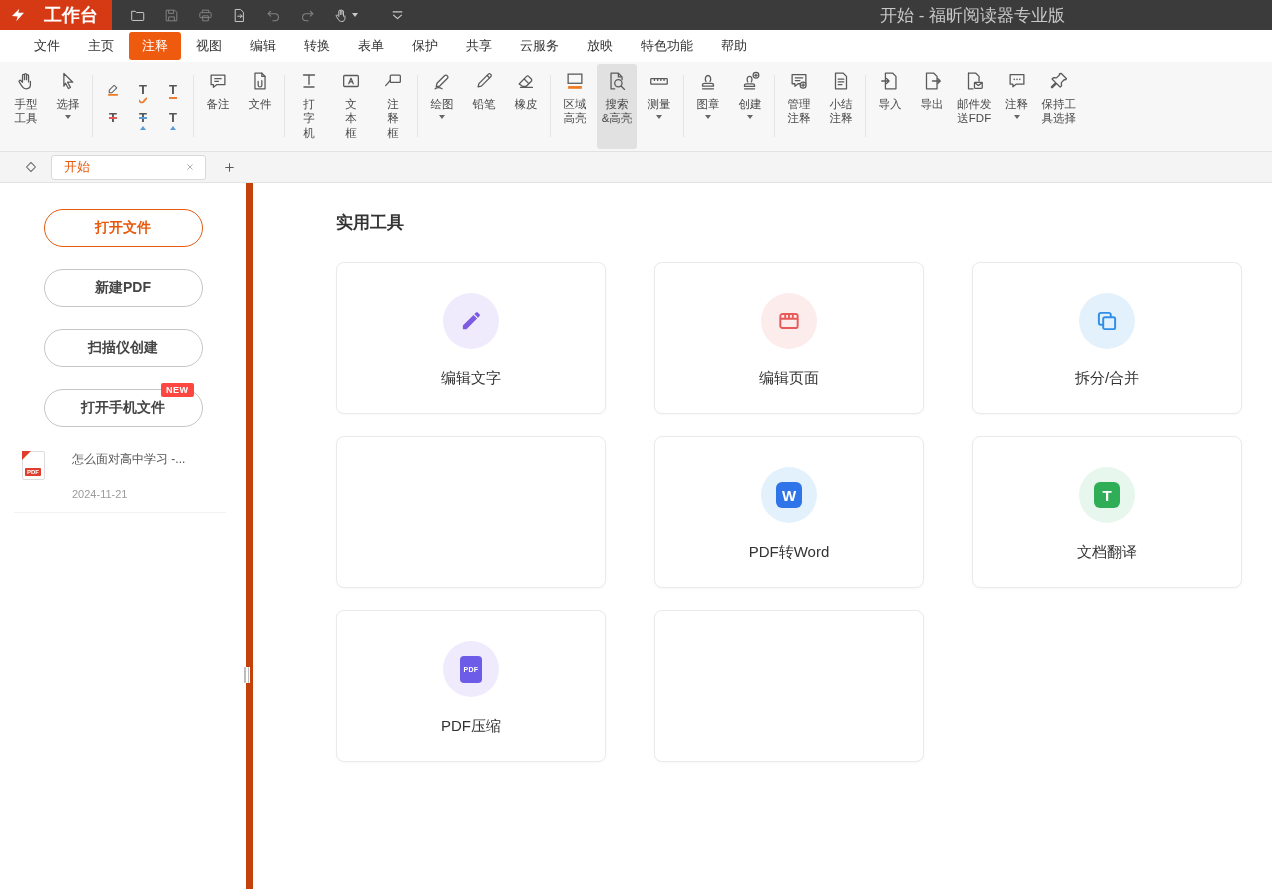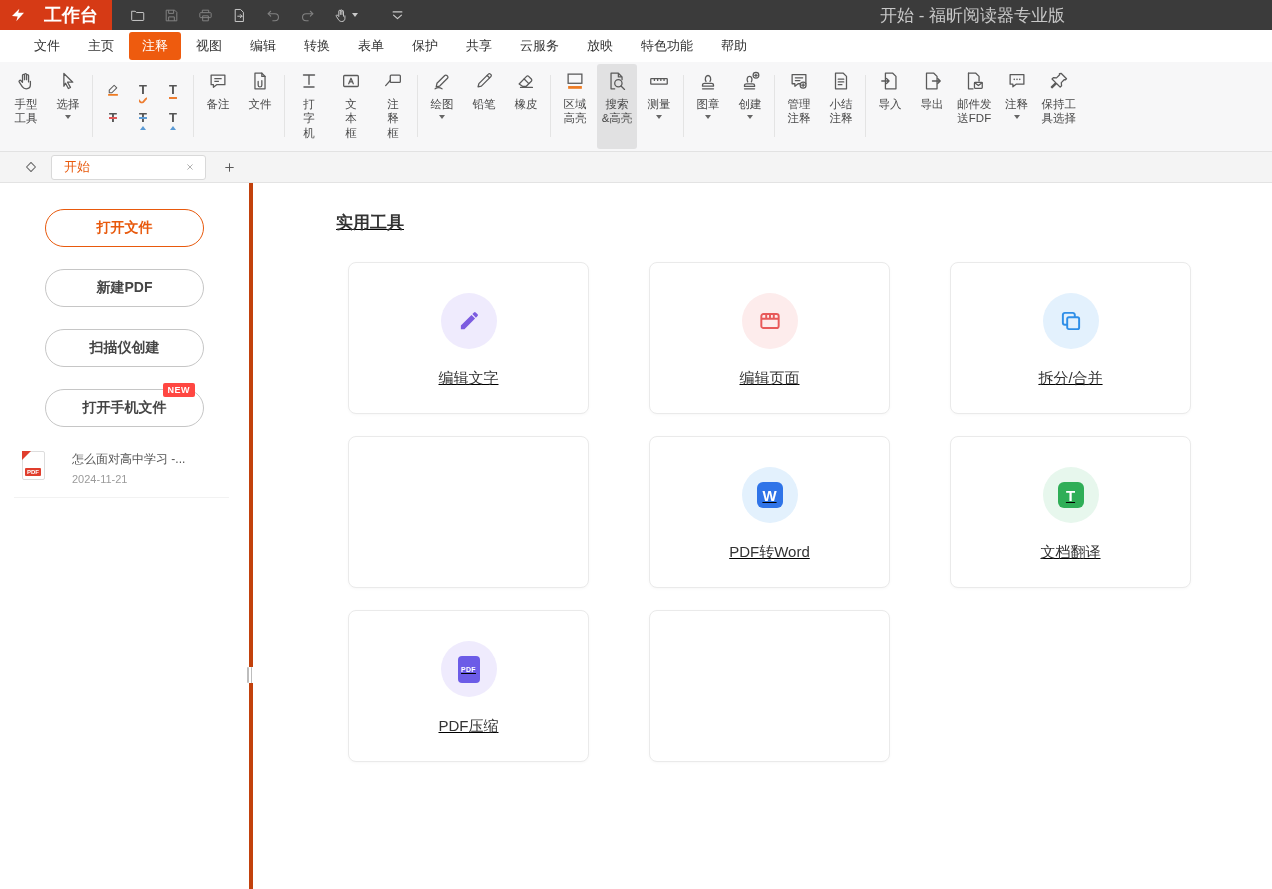--- a/index.html
+++ b/index.html
@@ -58,51 +58,51 @@
   .tab{width:155px;height:25px;background:#fff;border:1px solid #d9d9d9;border-radius:3px;
     display:flex;align-items:center;padding:0 8px 0 12px;margin-left:7px;}
   .tab-label{color:#e8590c;font-size:13px;flex:1;}
   .tab-close{width:14px;height:14px;color:#8a8a8a;display:flex;align-items:center;justify-content:center;}
   .tab-close svg{width:10px;height:10px;}
   .tab-add{margin-left:12px;width:22px;height:22px;display:flex;align-items:center;justify-content:center;color:#555;}
   .tab-add svg{width:13px;height:13px;}
 
   
   .content{flex:1;display:flex;height:706px;overflow:hidden;}
-  .sidebar{width:253px;flex:none;background:#fff;border-right:4px solid #c2410c;
+  .sidebar{width:253px;flex:none;background:#fff;border-right:7px solid #c2410c;
     padding-top:26px;position:relative;}
   .side-btn{width:159px;height:38px;margin:0 auto 22px;border:1px solid #c6c6c6;border-radius:19px;
     display:flex;align-items:center;justify-content:center;font-size:14px;font-weight:bold;
     color:#444;position:relative;background:#fff;}
   .side-btn.primary{border-color:#e8590c;color:#e8590c;}
   .badge{position:absolute;top:-7px;right:8px;background:#ff4742;color:#fff;font-size:9px;
     font-weight:bold;padding:2px 5px;border-radius:2px;letter-spacing:.5px;}
   .recent-head{margin:23px 20px 0 14px;height:30px;background:#f1f1f1;border-radius:3px;
     display:flex;align-items:center;padding:0 9px;gap:7px;}
   .recent-head .ic16{width:15px;height:15px;color:#555;}
   .recent-head .ttl{font-size:13px;color:#333;flex:1;}
   .recent-item{margin:14px 20px 0 14px;display:flex;gap:27px;padding:2px 0 12px 8px;border-bottom:1px solid #f2f2f2;}
   .pdficon{width:23px;height:29px;background:#fff;border:1px solid #ddd;border-radius:2px;
     position:relative;flex:none;}
   .pdficon::before{content:"";position:absolute;left:-1px;top:-1px;width:0;height:0;
     border-top:9px solid #e03e2d;border-right:9px solid transparent;}
   .pdficon .ptag{position:absolute;left:2px;bottom:3px;background:#e03e2d;color:#fff;
     font-size:6px;font-weight:bold;padding:1px 2px;border-radius:1px;}
   .ritem-meta{min-width:0;}
   .ritem-name{font-size:12px;color:#555;white-space:nowrap;overflow:hidden;text-overflow:ellipsis;max-width:150px;}
-  .ritem-date{font-size:11px;color:#9b9b9b;margin-top:5px;}
+  .ritem-date{font-size:11px;color:#9b9b9b;margin-top:20px;}
   .grip{position:absolute;right:-4px;top:484px;width:7px;height:16px;display:flex;gap:2px;
     justify-content:center;align-items:stretch;background:#fff;}
   .grip i{width:1.5px;background:#bdbdbd;border-radius:1px;}
 
-  .main{flex:1;padding:28px 0 14px 83px;overflow:hidden;background:#fff;text-decoration:underline;}
+  .main{flex:1;padding:28px 0 14px 83px;overflow:hidden;background:#fff;}
   .sec-title{font-size:17px;font-weight:bold;color:#333;}
   .cards{margin-top:28px;display:flex;flex-wrap:wrap;gap:22px 48px;width:1108px;}
-  .card{width:241px;height:152px;background:#fff;border:1px solid #eaeaea;border-radius:8px;
-    box-shadow:0 1px 3px rgba(0,0,0,.03);display:flex;flex-direction:column;align-items:center;padding-top:30px;margin-left:12px;}
+  .card{width:270px;height:152px;background:#fff;border:1px solid #eaeaea;border-radius:8px;
+    box-shadow:0 1px 3px rgba(0,0,0,.03);display:flex;flex-direction:column;align-items:center;padding-top:30px;}
   .tool-ic{width:56px;height:56px;border-radius:50%;display:flex;align-items:center;justify-content:center;}
   .tool-ic svg{width:26px;height:26px;}
   .card-label{margin-top:20px;font-size:15px;color:#333;}
   .bg-purple{background:#efebfd;color:#7c5ce0;}
   .bg-blue{background:#e3f1fd;color:#2f8fe8;}
   .bg-red{background:#fdecec;color:#e85a5a;}
   .bg-green{background:#e7f7ed;color:#2fae57;}
   .sq-letter{width:26px;height:26px;border-radius:6px;display:flex;align-items:center;justify-content:center;
     color:#fff;font-weight:bold;font-size:15px;}
   .sq-w{background:#2f74e8;}

